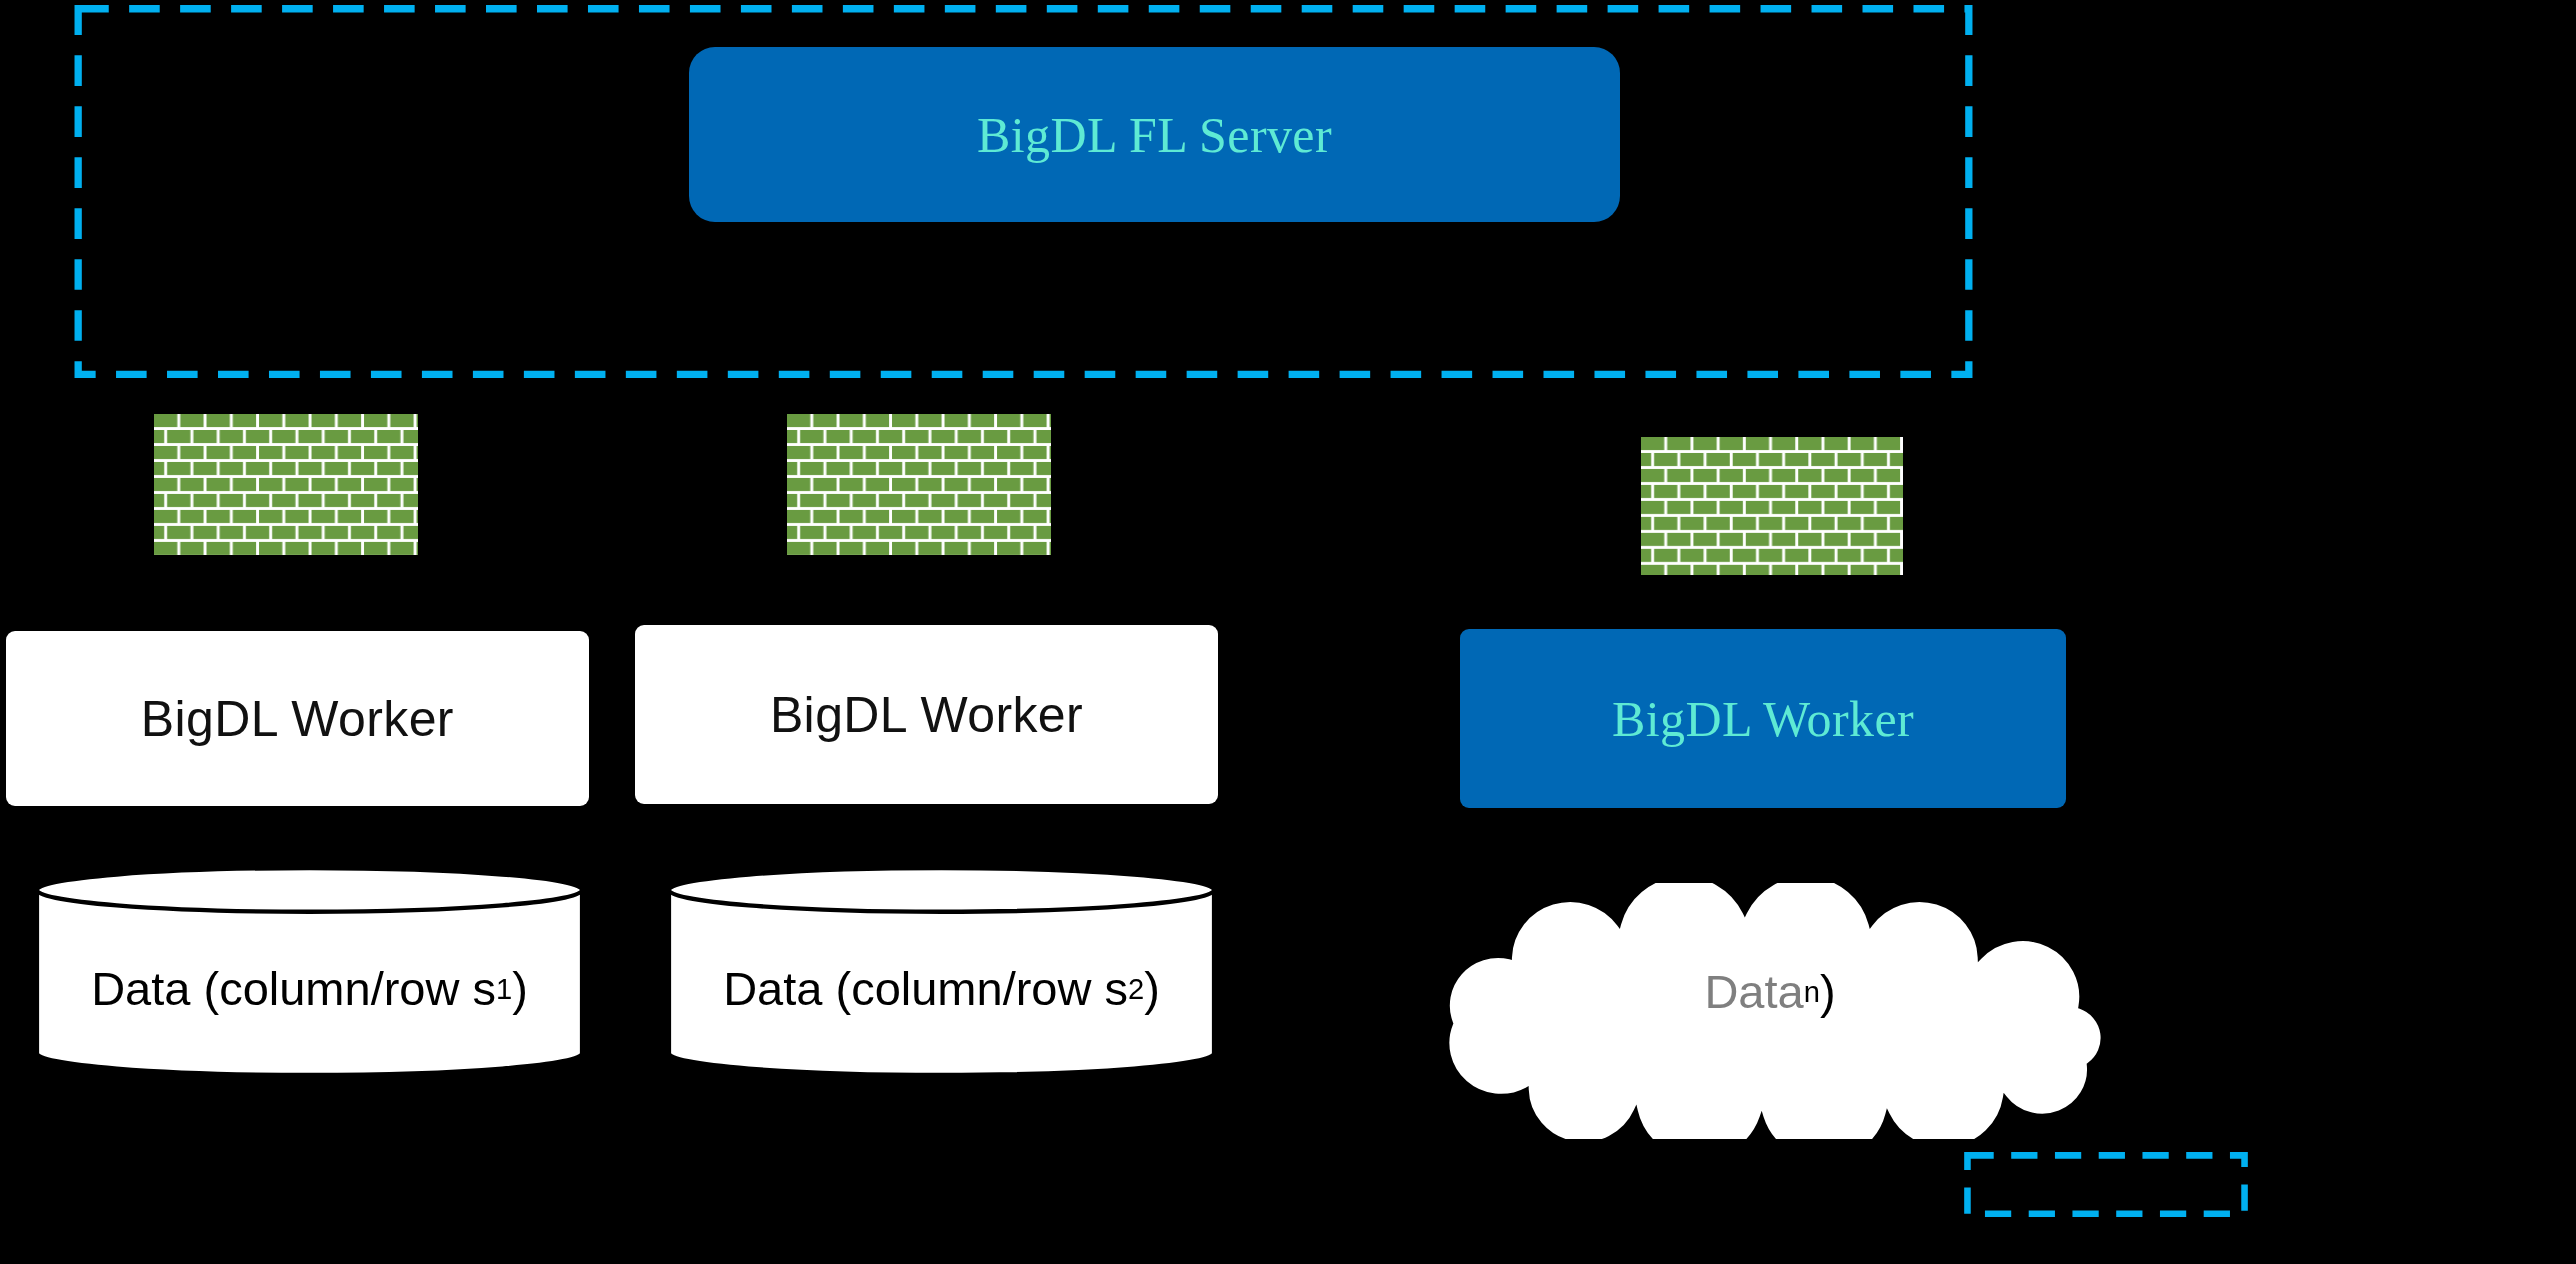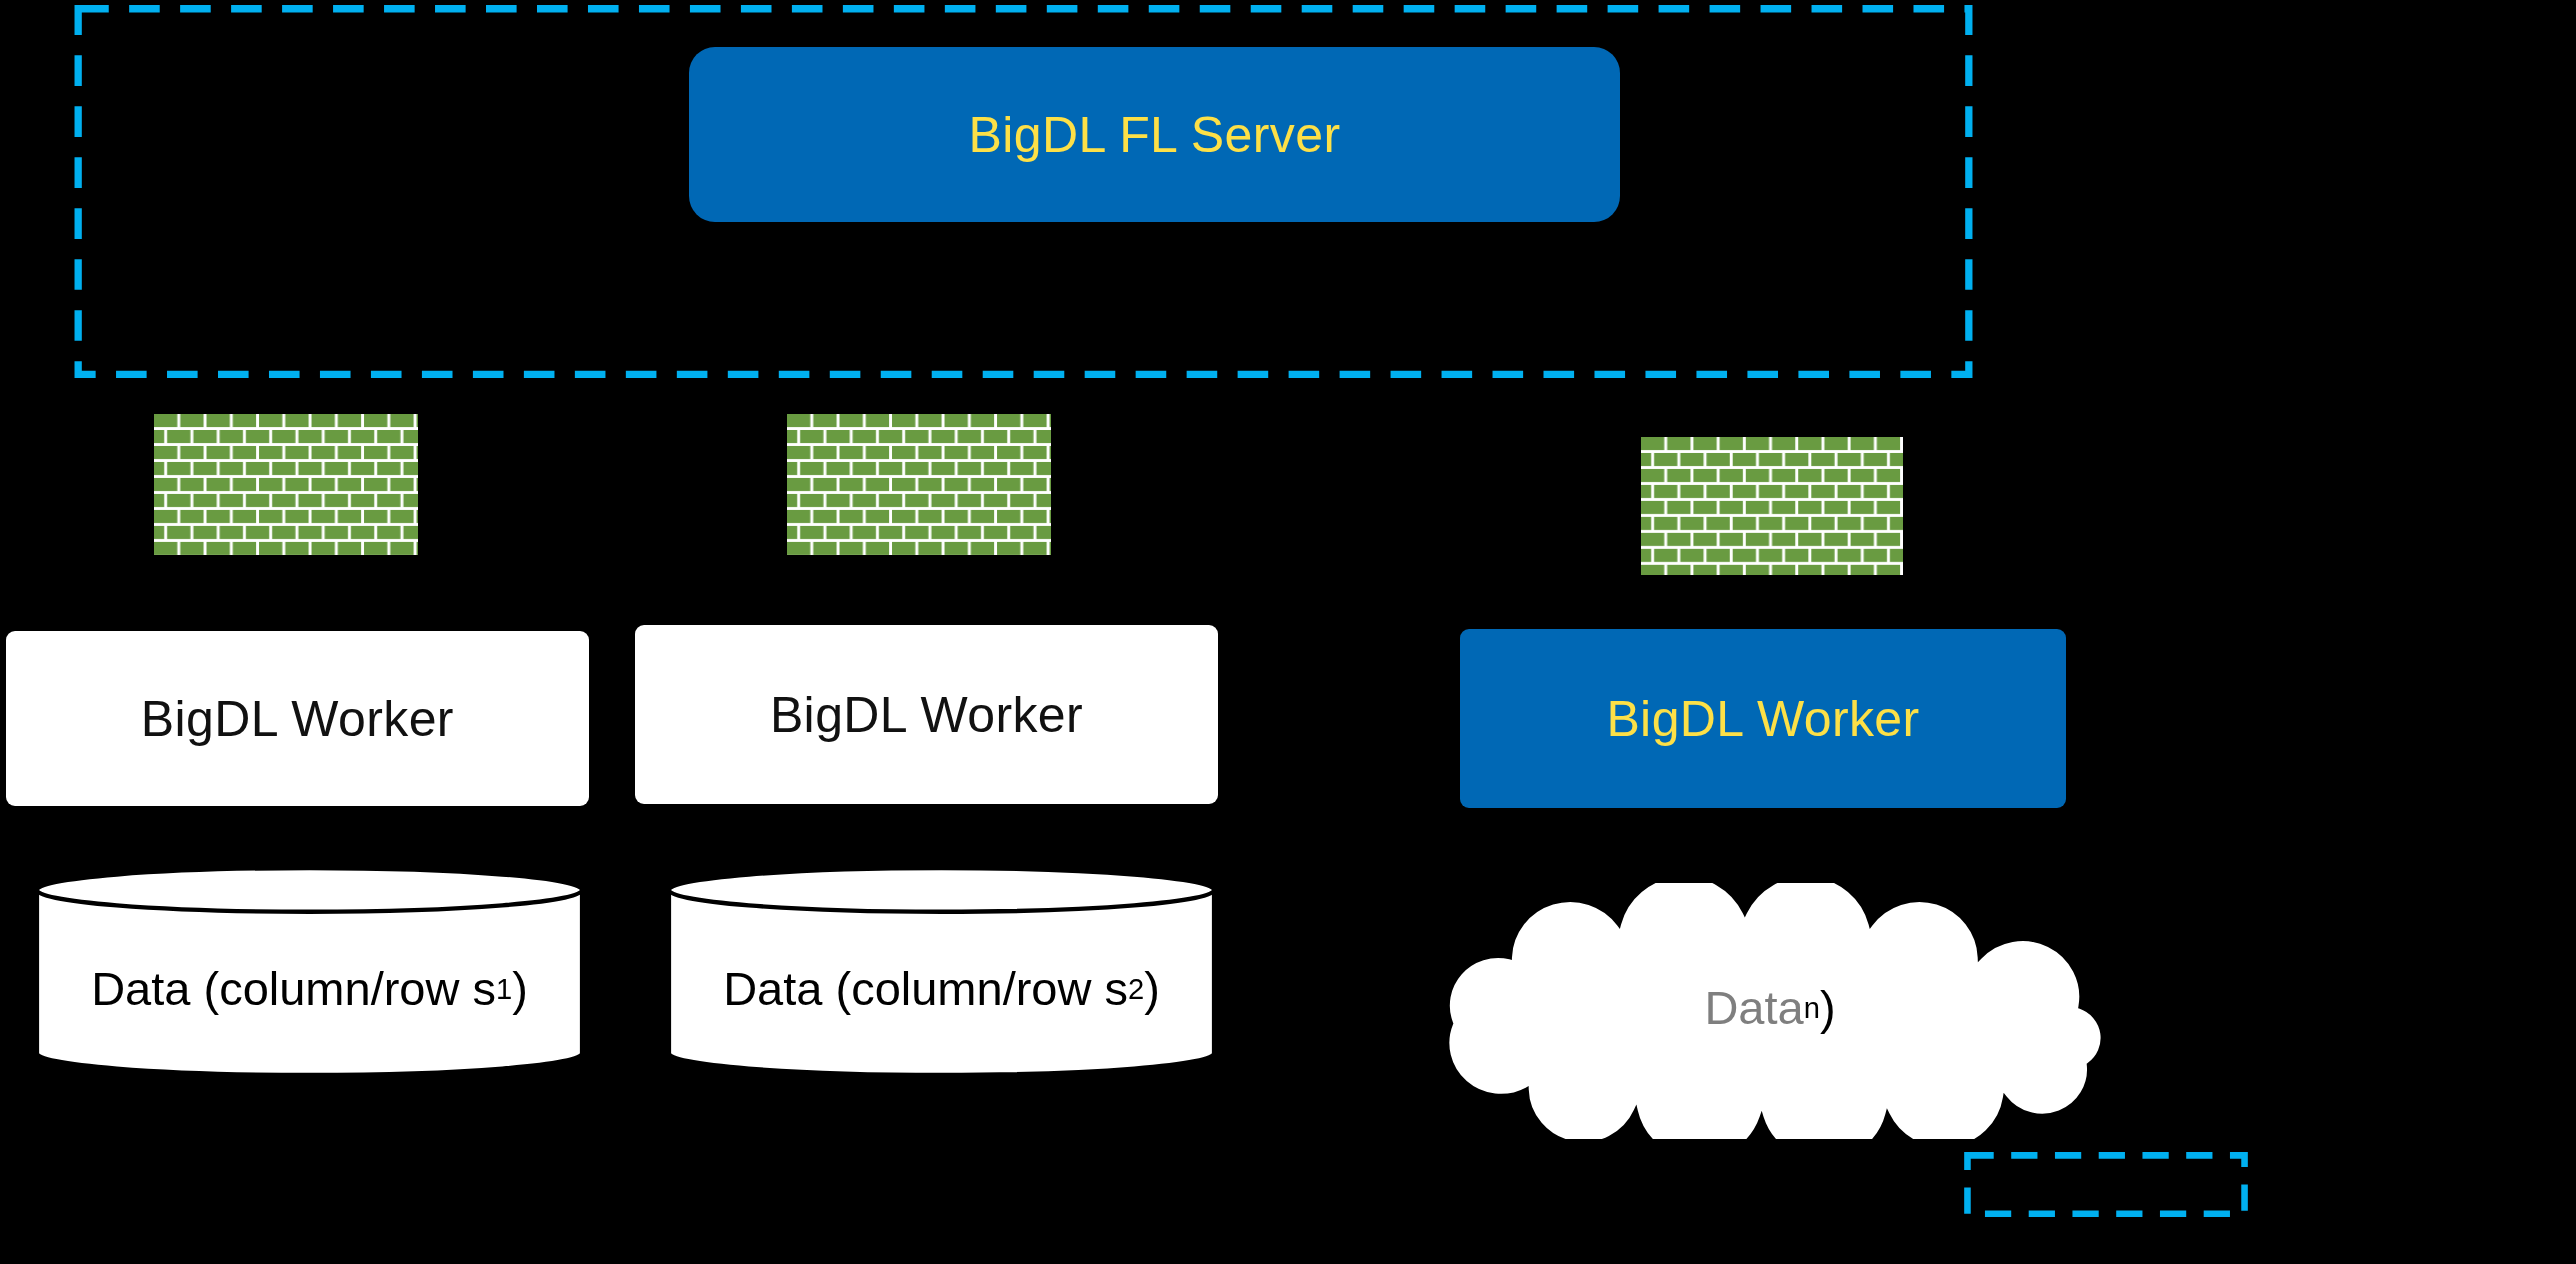--- a/index.html
+++ b/index.html
@@ -14,21 +14,21 @@
   .abs { position: absolute; }
   .box {
     position: absolute;
     display: flex;
     align-items: center;
     justify-content: center;
     border-radius: 9px;
     font-size: 50px;
     letter-spacing: 0.4px;
   }
-  .box.blue { background: #0068b5; color: #fde047; }
+  .box.blue { background: #0068b5; color: #5eead4; font-family: Liberation Serif, serif; }
   .box.white { background: #ffffff; color: #111111; }
   .wall { position: absolute; }
   .wall svg { display: block; }
   .datastore { position: absolute; }
   .datastore svg { display: block; }
   .ds-label {
     position: absolute;
     left: 0;
     width: 100%;
     height: 61px;
@@ -129,21 +129,21 @@
                A 36 36 0 0 1 355 45
                A 35 35 0 0 1 415 75
                A 20 20 0 0 1 420 110
                A 28 28 0 0 1 370 130
                A 37 37 0 0 1 300 140
                A 39 39 0 0 1 225 142
                A 39 39 0 0 1 150 138
                A 34 34 0 0 1 85 125
                A 32 32 0 0 1 40 85 Z" fill="#ffffff" stroke="#000000" stroke-width="2.5"></path>
     </svg>
-    <div class="ds-label cloud-label" style="top:94px;">
+    <div class="ds-label cloud-label" style="top:78px;">
       <span class="gray">Data</span>
         <sub>n</sub>
         <span>)</span>
     </div>
   </div>
 
   <svg class="abs" style="left:1963px; top:1151px;" width="286" height="70" viewBox="0 0 392 96">
     <rect x="6" y="6" width="380" height="80" fill="none" stroke="#00b0f0" stroke-width="9" stroke-dasharray="36 24"></rect>
   </svg>
 

